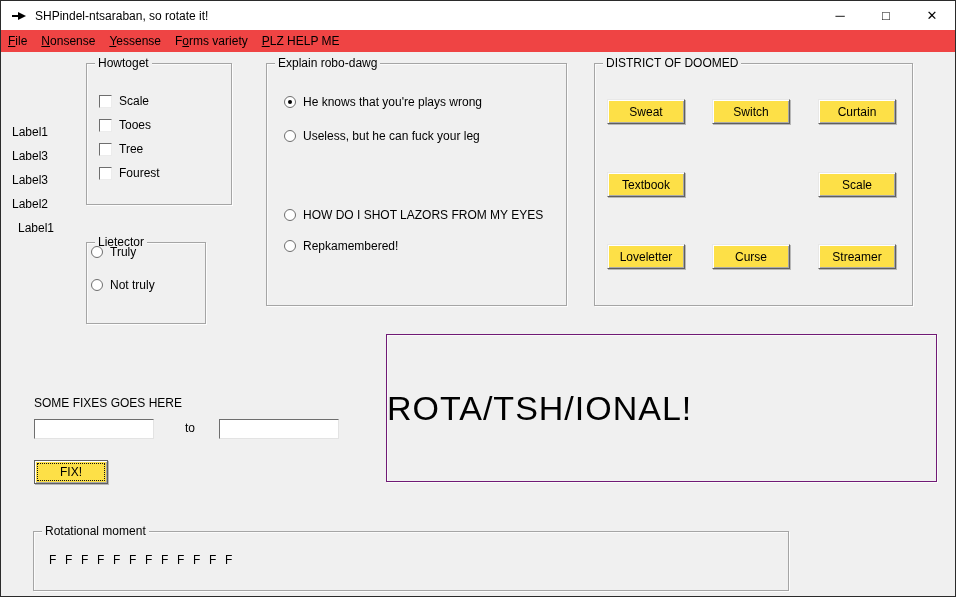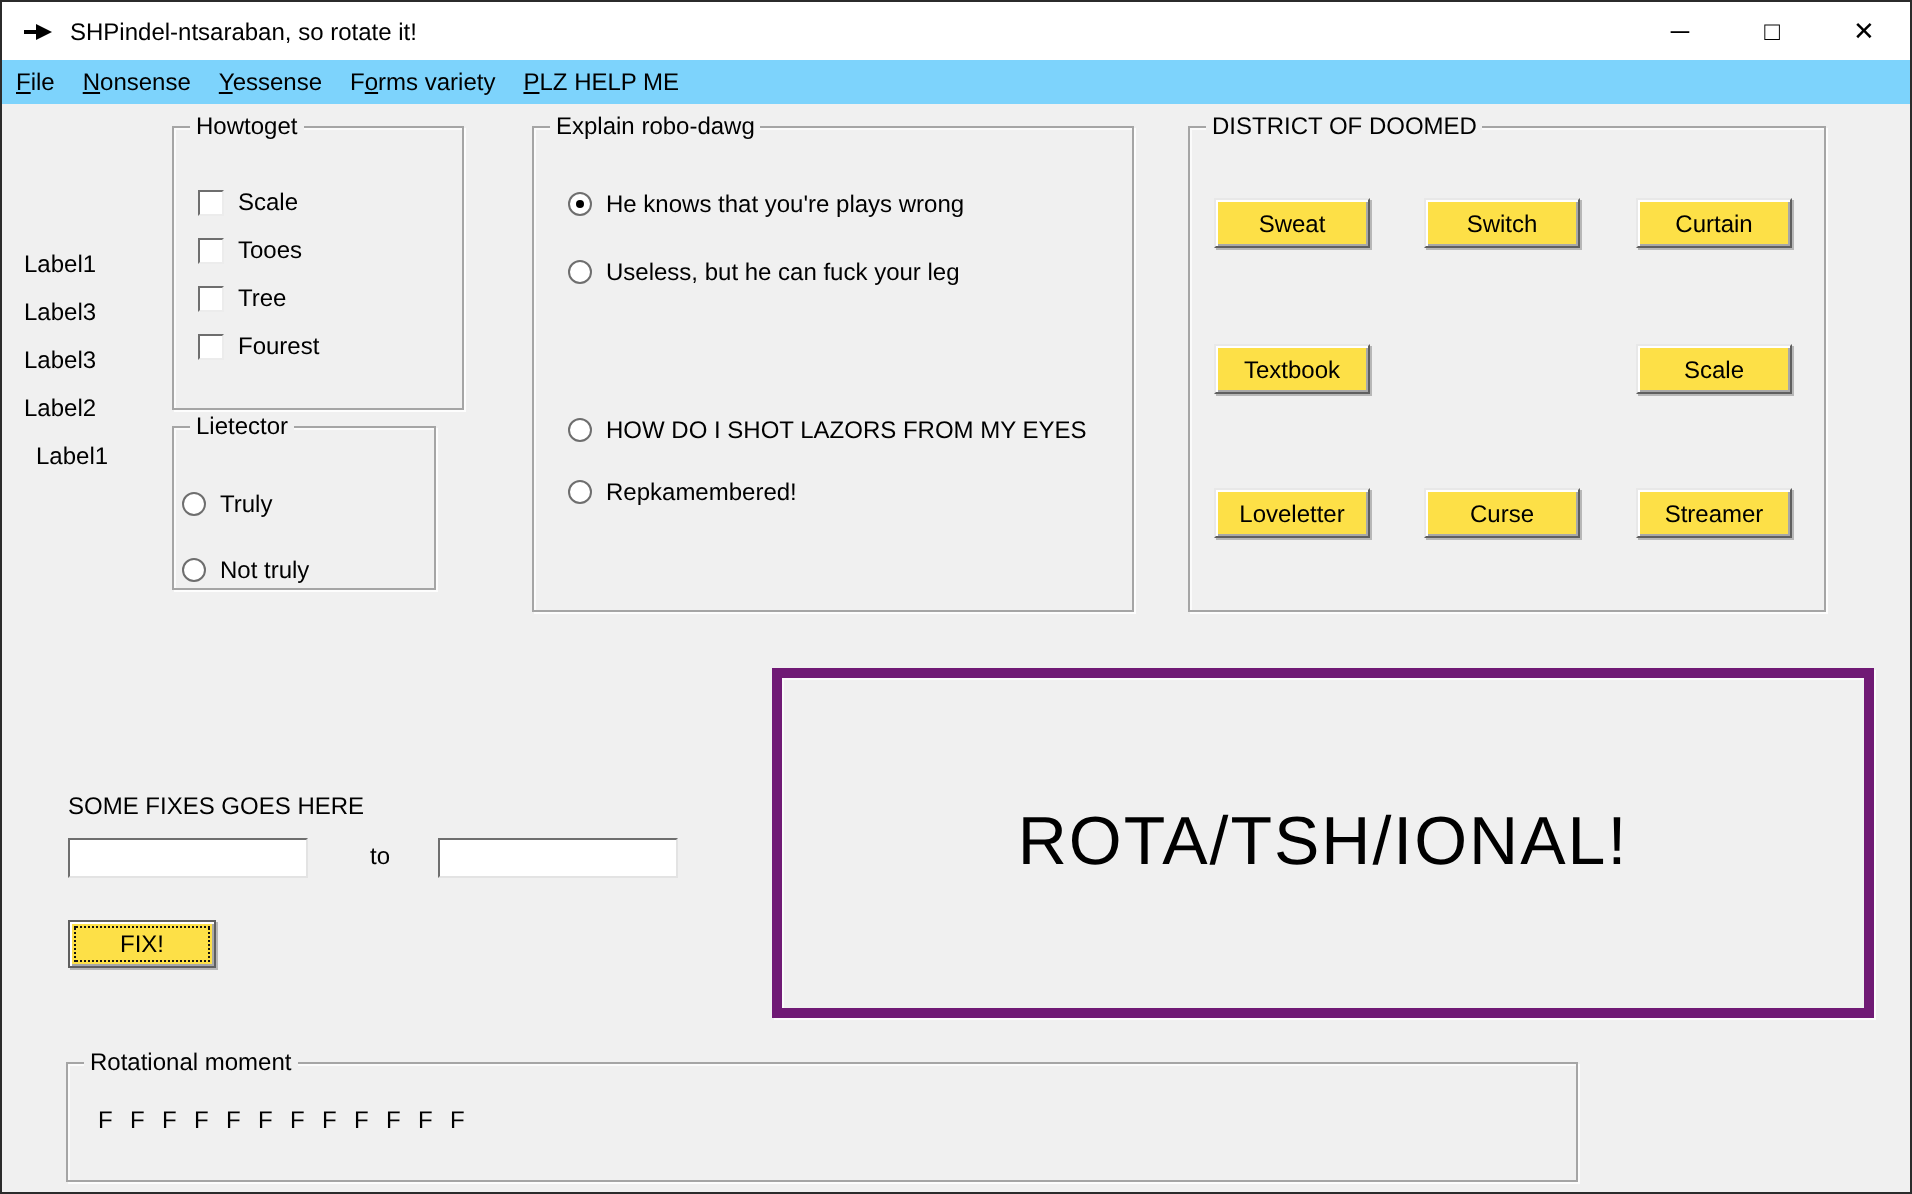--- a/index.html
+++ b/index.html
@@ -11,21 +11,21 @@
     overflow:hidden;
   }
   
   .titlebar { height:29px; background:#ffffff; display:flex; align-items:center; }
   .app-icon { width:16px; height:16px; margin-left:10px; flex:0 0 auto; }
   .title-text { margin-left:8px; font-size:12px; white-space:nowrap; }
   .win-controls { margin-left:auto; display:flex; height:100%; }
   .win-btn { width:46px; height:100%; display:flex; align-items:center; justify-content:center;
              font-size:13px; color:#000; cursor:default; }
   
-  .menubar { height:22px; background:#7dd3fc; display:flex; align-items:center; }
+  .menubar { height:22px; background:#ef4444; display:flex; align-items:center; }
   .menu-item { padding:3px 7px; white-space:nowrap; }
   .u { text-decoration:underline; }
   
   .group { position:absolute; border:1px solid #a5a5a5;
            box-shadow:1px 1px 0 #fdfdfd, inset 1px 1px 0 rgba(255,255,255,.75); }
   .group-caption { position:absolute; top:-8px; left:8px; background:#f0f0f0; padding:0 3px;
                    font-size:12px; white-space:nowrap; }
   
   .s-label { position:absolute; font-size:12px; white-space:nowrap; }
   
@@ -41,23 +41,23 @@
            border:1px solid; border-color:#e8e8e8 #5f5f5f #5f5f5f #e8e8e8;
            box-shadow: inset 1px 1px 0 #ffffff, inset -1px -1px 0 #a8a8a8, 1px 1px 0 #b7b7b7;
            display:flex; align-items:center; justify-content:center;
            font-family:"Liberation Sans", sans-serif; font-size:12px; color:#000; padding:0; }
   .btn-default { border-color:#5f5f5f; outline:1px dotted #111; outline-offset:-4px; }
   
   .tb { position:absolute; width:120px; height:20px; background:#fff; border:1px solid;
         border-color:#6e6e6e #e3e3e3 #e3e3e3 #6e6e6e; padding:0 4px;
         font-family:"Liberation Sans", sans-serif; font-size:12px; }
   
-  .banner { position:absolute; left:385px; top:333px; width:551px; height:175px;
-            border:5px solid #701a75; box-shadow: inset 1px 1px 0 #fafafa, 1px 1px 0 #fcfcfc;
-            display:flex; align-items:center; justify-content:center; }
+  .banner { position:absolute; left:385px; top:333px; width:551px; height:148px;
+            border:1px solid #701a75; box-shadow: inset 1px 1px 0 #fafafa, 1px 1px 0 #fcfcfc;
+            display:flex; align-items:center; justify-content:flex-start; }
   .banner-text { font-size:34px; letter-spacing:1px; }
   
   .frow { position:absolute; left:48px; top:552px; display:flex; }
   .frow span { display:inline-block; width:16px; font-size:12px; }
 </style>
 </head>
 <body>
 
 <div class="window">
 
@@ -101,21 +101,21 @@
   </div>
   <div class="row" style="left:98px; top:141px;">
     <span class="cb"></span>
     <span>Tree</span>
   </div>
   <div class="row" style="left:98px; top:165px;">
     <span class="cb"></span>
     <span>Fourest</span>
   </div>
 
-  <div class="group" style="left:85px; top:212px; width:132px; height:82px;">
+  <div class="group" style="left:85px; top:241px; width:120px; height:82px;">
     <span class="group-caption">Lietector</span>
   </div>
   <div class="row" style="left:90px; top:244px;">
     <span class="rb"></span>
     <span>Truly</span>
   </div>
   <div class="row" style="left:90px; top:277px;">
     <span class="rb"></span>
     <span>Not truly</span>
   </div>

